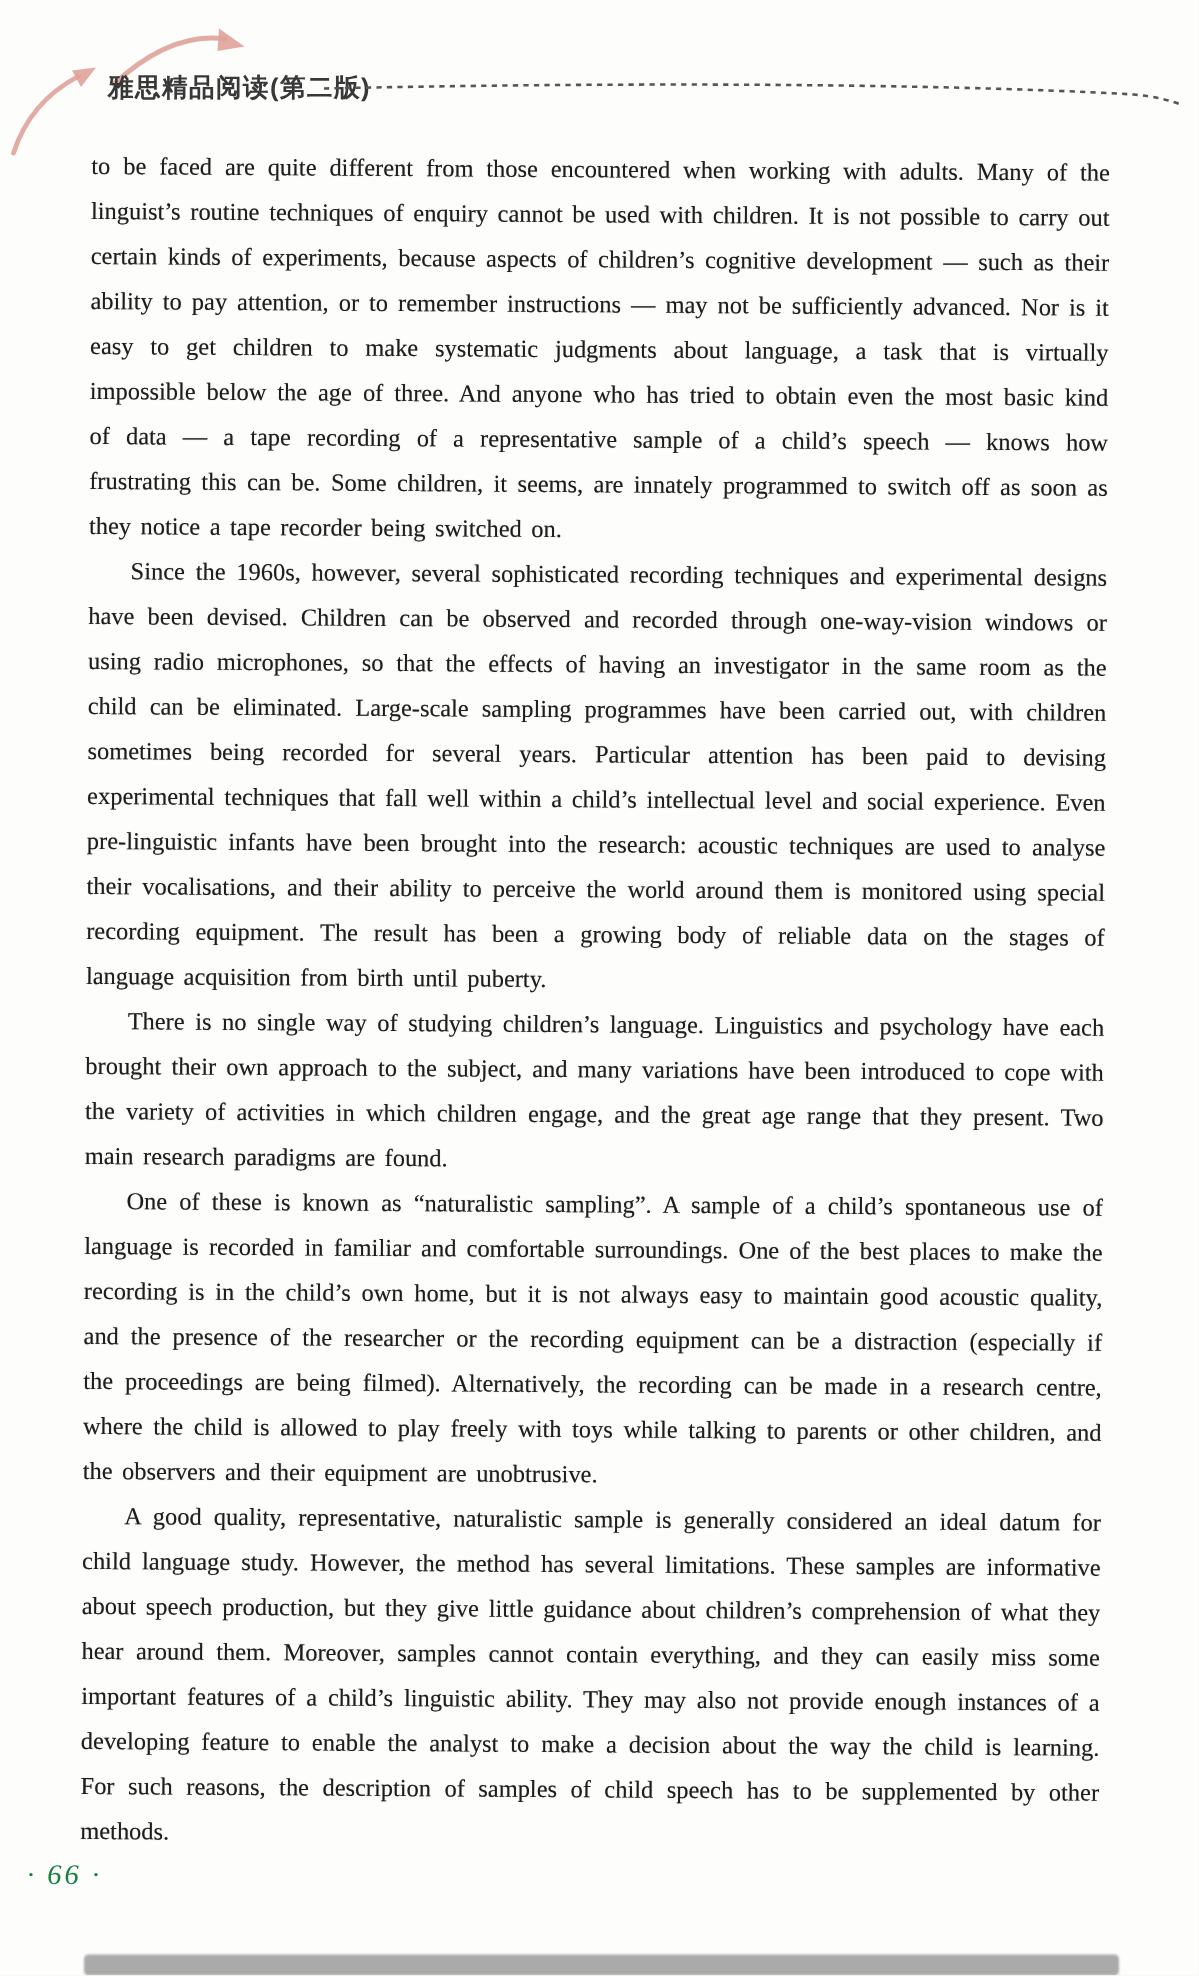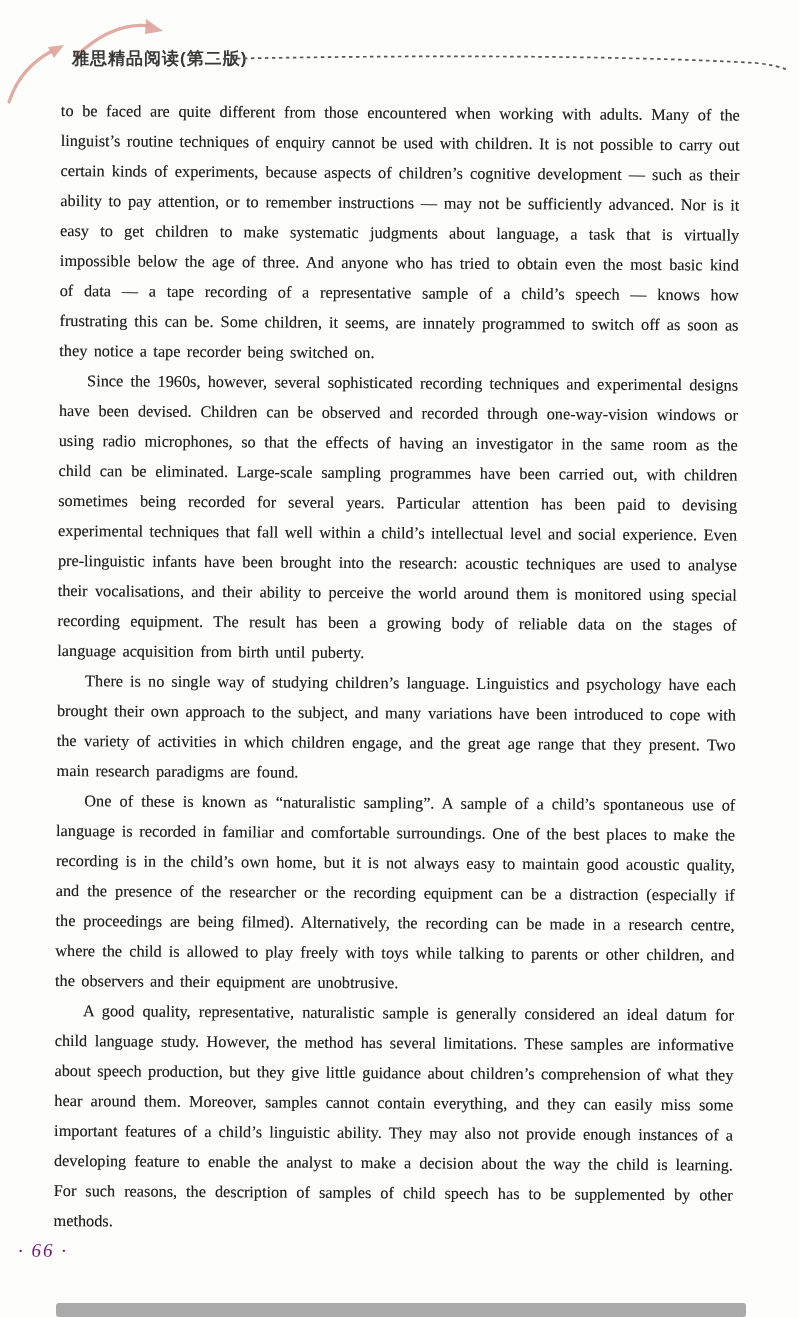--- a/index.html
+++ b/index.html
@@ -33,21 +33,21 @@
     font-size:16.3px;line-height:30px;
     text-align:justify;
     word-spacing:0.14em;
     text-shadow:0 0 0.5px rgba(20,20,20,0.5);
   }
   .passage p{margin:0;padding:0;}
   .passage p.indent{text-indent:28px;}
   
   .page-number{
     position:absolute;left:18px;top:1240px;
-    font-style:italic;font-size:19px;color:#701a75;
+    font-style:italic;font-size:19px;color:#15803d;
     letter-spacing:2px;
   }
   .scan-edge{
     position:absolute;left:56px;top:1303px;width:690px;height:14px;
     background:#9c9c9c;
     border-radius:3px;
     filter:blur(0.6px);
     opacity:0.85;
   }
 </style>

